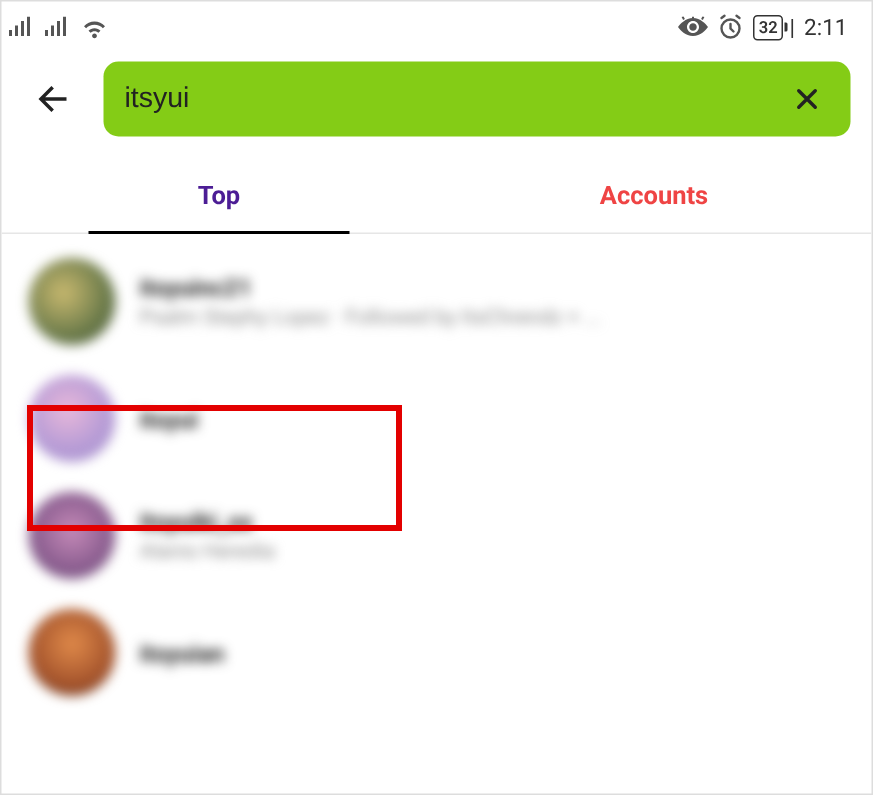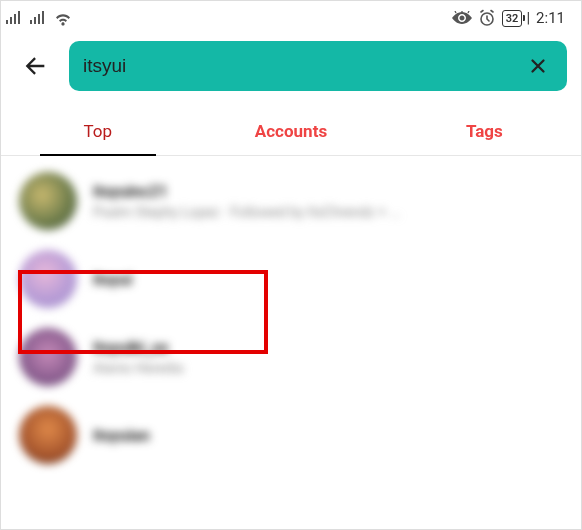--- a/index.html
+++ b/index.html
@@ -58,21 +58,21 @@
     background: none;
     border: none;
     padding: 6px;
     display: flex;
     cursor: pointer;
   }
   .search-field {
     flex: 1;
     display: flex;
     align-items: center;
-    background: #14b8a6;
+    background: #84cc16;
     border-radius: 10px;
     padding: 10px 14px;
   }
   .search-input {
     flex: 1;
     border: none;
     background: transparent;
     font-size: 19px;
     outline: none;
     color: #222;
@@ -93,22 +93,22 @@
     flex: 1;
     text-align: center;
     padding: 14px 0;
     font-size: 17px;
     color: #ef4444;
     cursor: pointer;
     position: relative;
     font-weight: 700;
   }
   .tab.active {
-    color: #b91c1c;
-    font-weight: 400;
+    color: #4c1d95;
+    font-weight: 700;
   }
   .tab.active::after {
     content: "";
     position: absolute;
     left: 20%;
     right: 20%;
     bottom: -1px;
     height: 2px;
     background: #000;
   }
@@ -210,21 +210,20 @@
       <svg width="22" height="22" viewBox="0 0 24 24">
           <path d="M18 6L6 18M6 6l12 12" stroke="#222" stroke-width="2.5" stroke-linecap="round"></path>
         </svg>
     </button>
   </div>
 </div>
 
 <div class="tabs">
   <div class="tab active">Top</div>
   <div class="tab">Accounts</div>
-  <div class="tab">Tags</div>
 </div>
 
 <div class="results" style="position:relative">
 
   <div class="result-row">
     <div class="avatar avatar1"></div>
     <div class="result-text">
       <span class="username">itsyuinc21</span>
       <span class="subtitle">Psalm Stephy Lopez · Followed by ItsChrendz + ...</span>
     </div>

